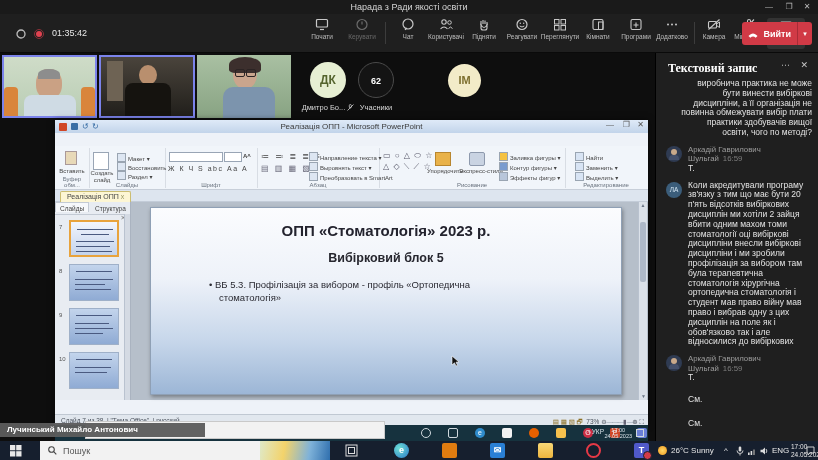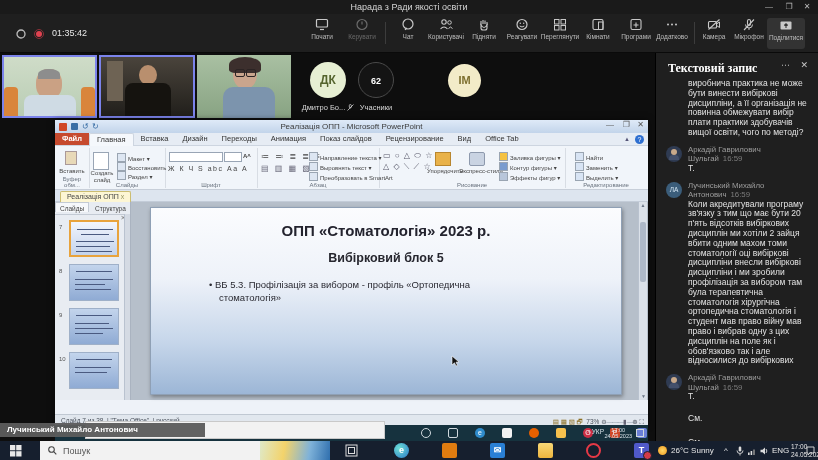--- a/index.html
+++ b/index.html
@@ -207,20 +207,29 @@
     <div class="lbl">Мікрофон</div>
   </div>
   <div class="abs tb-btn" style="left:767px;width:38px;background:#333;border-radius:3px;">
     <span><svg width="14" height="13" style="margin-top:1px;">
           <rect x="1.5" y="2.5" width="11" height="8" rx="1" fill="#c8c8c8"></rect>
           <path d="M7 9 V5 M5.3 6.5 L7 4.8 L8.7 6.5" stroke="#333" stroke-width="1.1" fill="none"></path>
         </svg></span>
     <div class="lbl">Поділитися</div>
   </div>
   <div class="abs leave" style="left:" ;=""></div>
+  <div class="abs leave" style="right:6px;">
+    <span style="padding-left:5px;">
+        <svg width="12" height="10">
+          <path d="M1.5 7 c3 -3.5 6 -3.5 9 0 l-1.8 1.8 c-1.8 -1.6 -3.6 -1.6 -5.4 0 z" fill="#fff"></path>
+        </svg>
+      </span>
+    <span class="txt">Вийти</span>
+    <span class="chev">▾</span>
+  </div>
 </div>
 
 <div class="abs stage">
 
   <div class="abs vid bordered" style="left:2px;width:95px;background:linear-gradient(#cfdcc8,#b9cdb4);">
     <div class="head" style="left:32px;top:12px;width:26px;height:30px;background:#caa184;border-radius:45%;"></div>
     <div class="head" style="left:34px;top:12px;width:22px;height:10px;background:#8d8d8d;border-radius:50% 50% 0 0;"></div>
     <div class="abs" style="left:20px;top:38px;width:52px;height:25px;background:#cfdbe4;border-radius:8px 8px 0 0;"></div>
     <div class="abs" style="left:0;top:30px;width:14px;height:33px;background:#d9853b;border-radius:4px;"></div>
     <div class="abs" style="right:0;top:30px;width:14px;height:33px;background:#d9853b;border-radius:4px;"></div>
@@ -262,34 +271,20 @@
     <div class="abs" style="left:4px;top:3px;width:8px;height:8px;background:#d04727;border-radius:1px;"></div>
     <div class="abs" style="left:16px;top:3px;width:7px;height:7px;background:#3a6ea5;border-radius:1px;"></div>
     <div class="abs" style="left:27px;top:2px;font-size:8px;color:#3a6ea5;">↺</div>
     <div class="abs" style="left:37px;top:2px;font-size:8px;color:#3a6ea5;">↻</div>
     <div class="t">Реалізація ОПП - Microsoft PowerPoint</div>
     <div class="abs" style="right:34px;top:0;font-size:8px;color:#555;">—</div>
     <div class="abs" style="right:18px;top:0;font-size:8px;color:#555;">❐</div>
     <div class="abs" style="right:4px;top:0;font-size:8px;color:#555;">✕</div>
   </div>
 
-  <div class="abs ppt-tabs">
-    <div class="ptab file">Файл</div>
-    <div class="ptab active">Главная</div>
-    <div class="ptab">Вставка</div>
-    <div class="ptab">Дизайн</div>
-    <div class="ptab">Переходы</div>
-    <div class="ptab">Анимация</div>
-    <div class="ptab">Показ слайдов</div>
-    <div class="ptab">Рецензирование</div>
-    <div class="ptab">Вид</div>
-    <div class="ptab">Office Tab</div>
-    <div class="abs" style="right:4px;top:2px;width:9px;height:9px;background:#2e6fd0;border-radius:50%;color:#fff;font-size:7px;line-height:9px;text-align:center;">?</div>
-    <div class="abs" style="right:18px;top:3px;font-size:6px;color:#557;">▲</div>
-  </div>
 
   <div class="abs ribbon">
     <div class="rgroup" style="left:0;width:34px;">
       <div class="abs" style="left:10px;top:3px;width:12px;height:14px;background:#e8d9b8;border:1px solid #a99;box-sizing:border-box;"></div>
       <div class="abs rbtn" style="left:0;top:19px;width:34px;text-align:center;">Вставить</div>
       <div class="rgl">Буфер обм...</div>
     </div>
     <div class="rgroup" style="left:34px;width:76px;">
       <div class="abs" style="left:4px;top:4px;width:14px;height:16px;background:#fff;border:1px solid #99a5b5;"></div>
       <div class="abs rbtn" style="left:1px;top:22px;width:24px;text-align:center;white-space:normal;line-height:6.5px;">Создать слайд</div>
@@ -425,33 +420,32 @@
   </div>
   <div class="abs" style="right:4px;top:4px;width:8px;height:8px;border:1px solid #cfd8dd;box-sizing:border-box;"></div>
 </div>
 
 <div class="abs panel">
   <h3>Текстовий запис</h3>
   <div class="abs p-ic" style="right:28px;">⋯</div>
   <div class="abs p-ic" style="right:10px;">✕</div>
   <div class="msgs">
     <div class="msg">
-      <div class="body" style="margin-left:22px;">виробнича практика не може бути винести вибіркові дисципліни, а її організація не повинна обмежувати вибір плати практики здобувачів вищої освіти, чого по методі?</div>
+      <div class="body" style="margin-left:14px;text-align:right;">виробнича практика не може бути винести вибіркові дисципліни, а її організація не повинна обмежувати вибір плати практики здобувачів вищої освіти, чого по методі?</div>
     </div>
     <div class="msg">
       <div class="av" style="background:#2f3b52;">
           <div style="margin:3px auto 0;width:6px;height:6px;border-radius:50%;background:#c9a98a;"></div>
           <div style="margin:0 auto;width:10px;height:5px;border-radius:4px 4px 0 0;background:#44506b;"></div>
         </div>
       <div class="hdr"><span>Аркадій Гаврилович Шульгай</span><span class="tm">16:59</span></div>
       <div class="body">Т.</div>
     </div>
     <div class="msg">
       <div class="av" style="background:#3b5d7a;color:#d6e8f5;font-size:6.5px;line-height:16px;text-align:center;"><span>ЛА</span></div>
-      <div class="hdr"><span>Лучинський Михайло Антонович</span><span class="tm">16:59</span></div>
       <div class="body">Коли акредитували програму зв'язку з тим що має бути 20 п'ять відсотків вибіркових дисциплін ми хотіли 2 зайця вбити одним махом томи стоматології оці вибіркові дисципліни внесли вибіркові дисципліни і ми зробили профілізація за вибором там була терапевтична стоматологія хірургічна ортопедична стоматологія і студент мав право війну мав право і вибрав одну з цих дисциплін на поле як і обов'язково так і але відносилися до вибіркових</div>
     </div>
     <div class="msg">
       <div class="av" style="background:#2f3b52;">
           <div style="margin:3px auto 0;width:6px;height:6px;border-radius:50%;background:#c9a98a;"></div>
           <div style="margin:0 auto;width:10px;height:5px;border-radius:4px 4px 0 0;background:#44506b;"></div>
         </div>
       <div class="hdr"><span>Аркадій Гаврилович Шульгай</span><span class="tm">16:59</span></div>
       <div class="body">Т.</div>
     </div>

